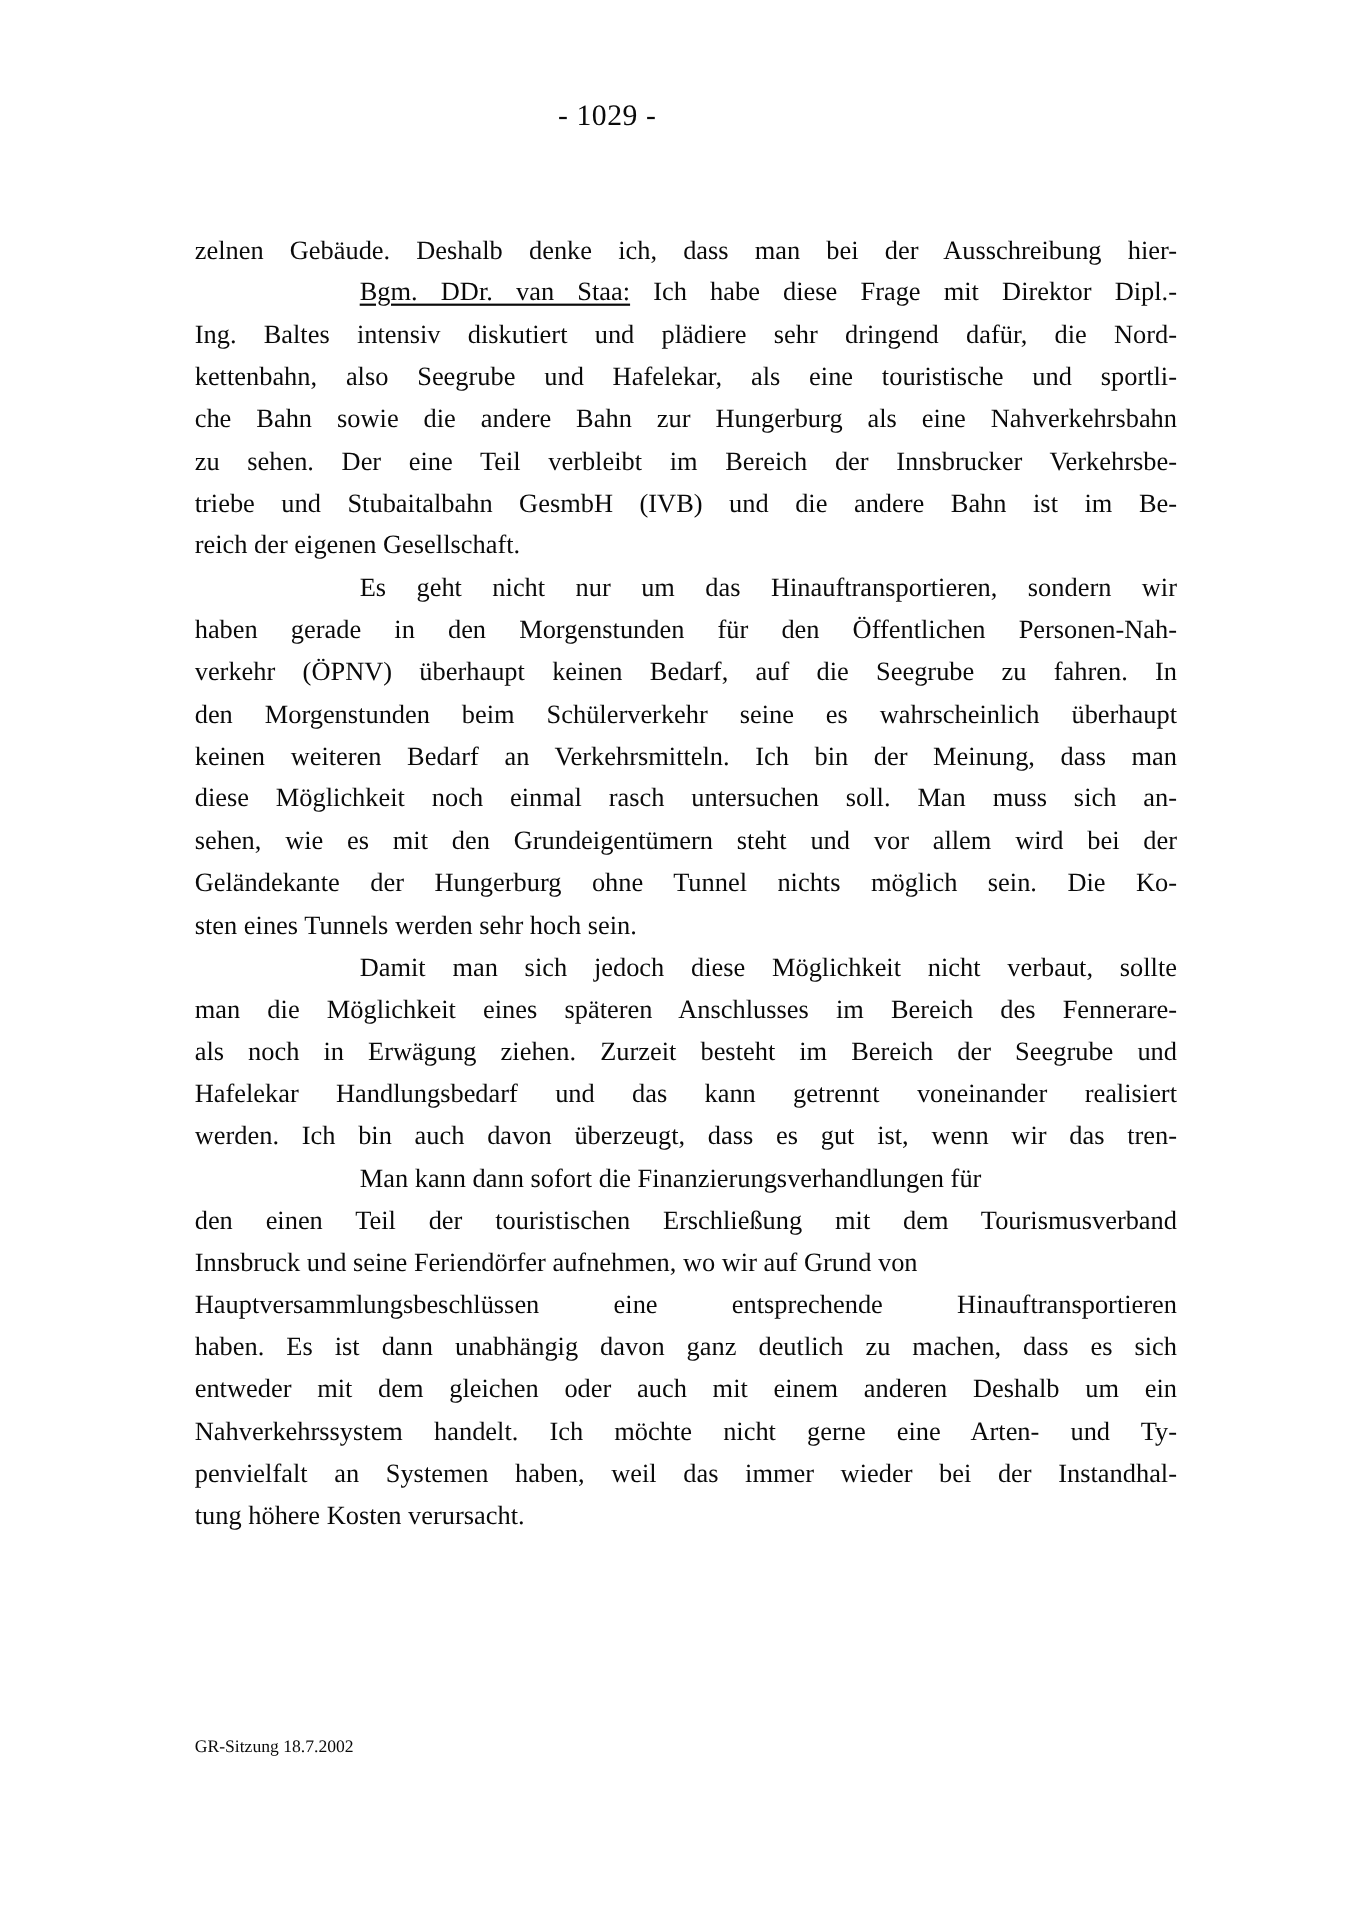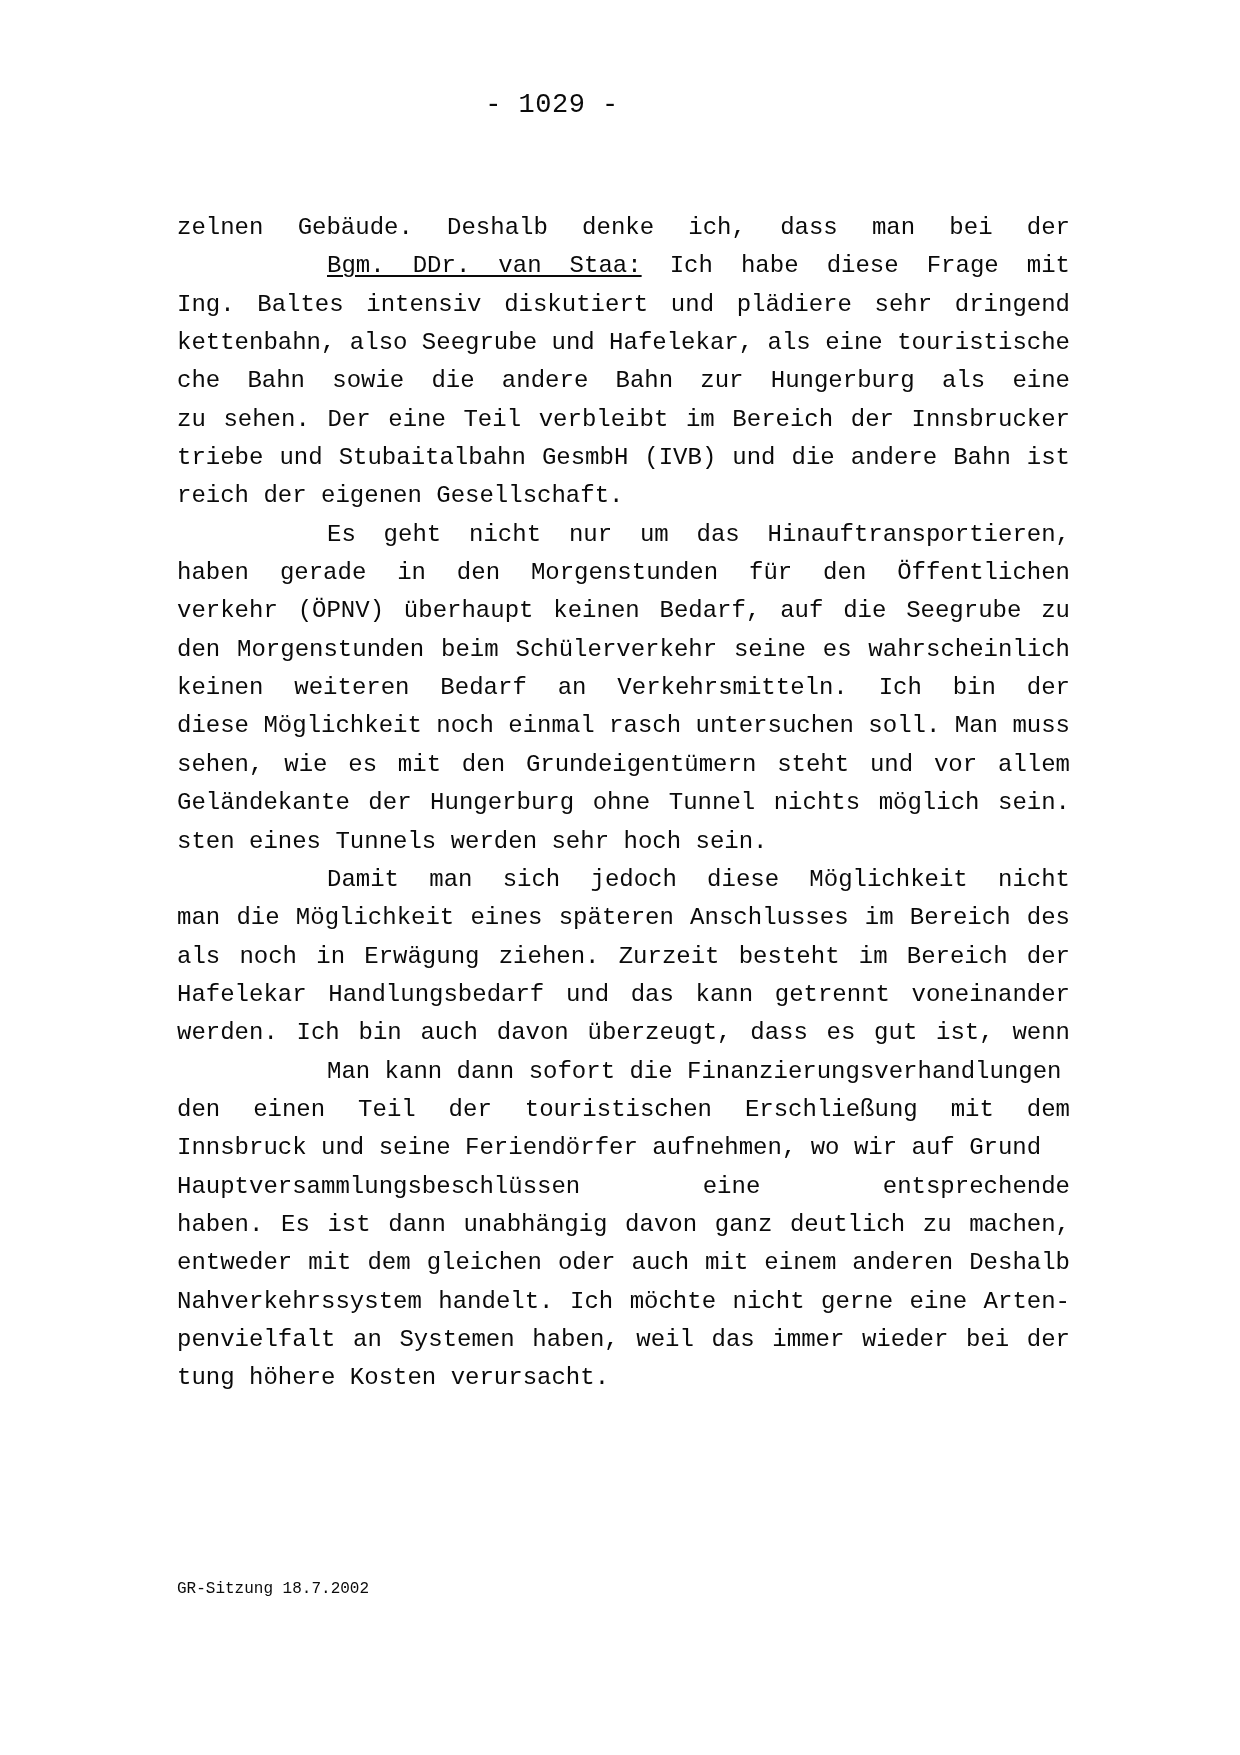--- a/index.html
+++ b/index.html
@@ -6,21 +6,21 @@
     margin: 0;
     padding: 0;
     background: #ffffff;
   }
   .page {
     position: relative;
     width: 1104px;
     height: 1755px;
     background: var(--page-bg, #ffffff);
     overflow: hidden;
-    font-family: Liberation Mono, monospace;
+    font-family: Liberation Serif, serif;
     color: var(--text-color, #0a0a0a);
   }
   .page-number {
     position: absolute;
     top: 90px;
     left: 0;
     width: 100%;
     text-align: center;
     font-size: 27px;
     letter-spacing: 0.5px;
@@ -80,36 +80,36 @@
         <div class="line justify">triebe und Stubaitalbahn GesmbH (IVB) und die andere Bahn ist im Be-</div>
         <div class="line">reich der eigenen Gesellschaft.</div>
       </div>
       <div class="paragraph">
         <div class="line justify indent">Es geht nicht nur um das Hinauftransportieren, sondern wir</div>
         <div class="line justify">haben gerade in den Morgenstunden für den Öffentlichen Personen-Nah-</div>
         <div class="line justify">verkehr (ÖPNV) überhaupt keinen Bedarf, auf die Seegrube zu fahren. In</div>
         <div class="line justify">den Morgenstunden beim Schülerverkehr seine es wahrscheinlich überhaupt</div>
         <div class="line justify">keinen weiteren Bedarf an Verkehrsmitteln. Ich bin der Meinung, dass man</div>
         <div class="line justify">diese Möglichkeit noch einmal rasch untersuchen soll. Man muss sich an-</div>
-        <div class="line justify">sehen, wie es mit den Grundeigentümern steht und vor allem auch bei der</div>
+        <div class="line justify">sehen, wie es mit den Grundeigentümern steht und vor allem wird bei der</div>
         <div class="line justify">Geländekante der Hungerburg ohne Tunnel nichts möglich sein. Die Ko-</div>
         <div class="line">sten eines Tunnels werden sehr hoch sein.</div>
       </div>
       <div class="paragraph">
         <div class="line justify indent">Damit man sich jedoch diese Möglichkeit nicht verbaut, sollte</div>
         <div class="line justify">man die Möglichkeit eines späteren Anschlusses im Bereich des Fennerare-</div>
         <div class="line justify">als noch in Erwägung ziehen. Zurzeit besteht im Bereich der Seegrube und</div>
         <div class="line justify">Hafelekar Handlungsbedarf und das kann getrennt voneinander realisiert</div>
         <div class="line justify">werden. Ich bin auch davon überzeugt, dass es gut ist, wenn wir das tren-</div>
       </div>
       <div class="paragraph">
         <div class="line indent">Man kann dann sofort die Finanzierungsverhandlungen für</div>
         <div class="line justify">den einen Teil der touristischen Erschließung mit dem Tourismusverband</div>
         <div class="line">Innsbruck und seine Feriendörfer aufnehmen, wo wir auf Grund von</div>
-        <div class="line justify">Hauptversammlungsbeschlüssen eine entsprechende Finanzierungszusage</div>
+        <div class="line justify">Hauptversammlungsbeschlüssen eine entsprechende Hinauftransportieren</div>
         <div class="line justify">haben. Es ist dann unabhängig davon ganz deutlich zu machen, dass es sich</div>
         <div class="line justify">entweder mit dem gleichen oder auch mit einem anderen Deshalb um ein</div>
         <div class="line justify">Nahverkehrssystem handelt. Ich möchte nicht gerne eine Arten- und Ty-</div>
         <div class="line justify">penvielfalt an Systemen haben, weil das immer wieder bei der Instandhal-</div>
         <div class="line">tung höhere Kosten verursacht.</div>
       </div>
     </div>
 
   <div class="footer-note">GR-Sitzung 18.7.2002</div>
 </div>

